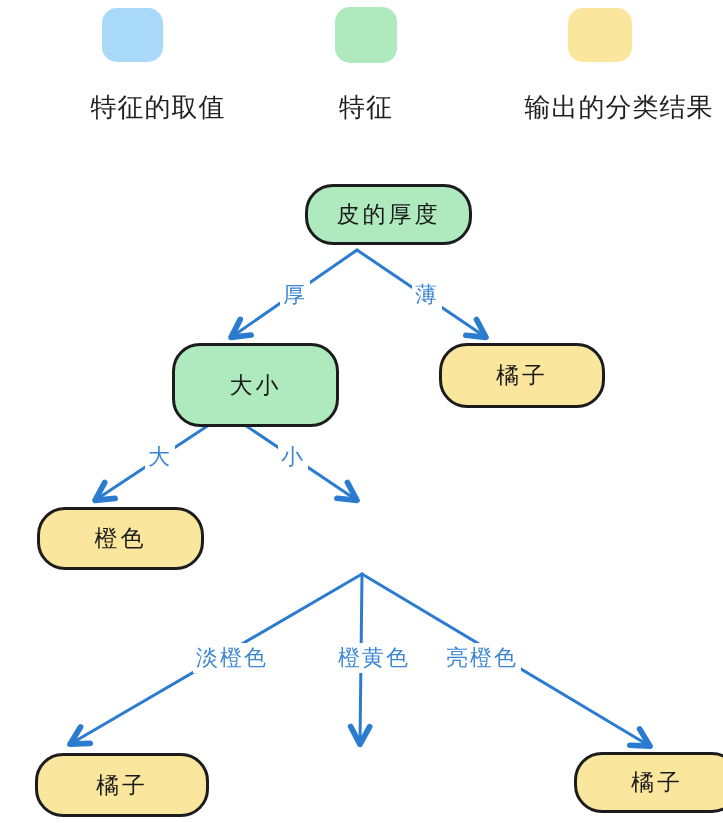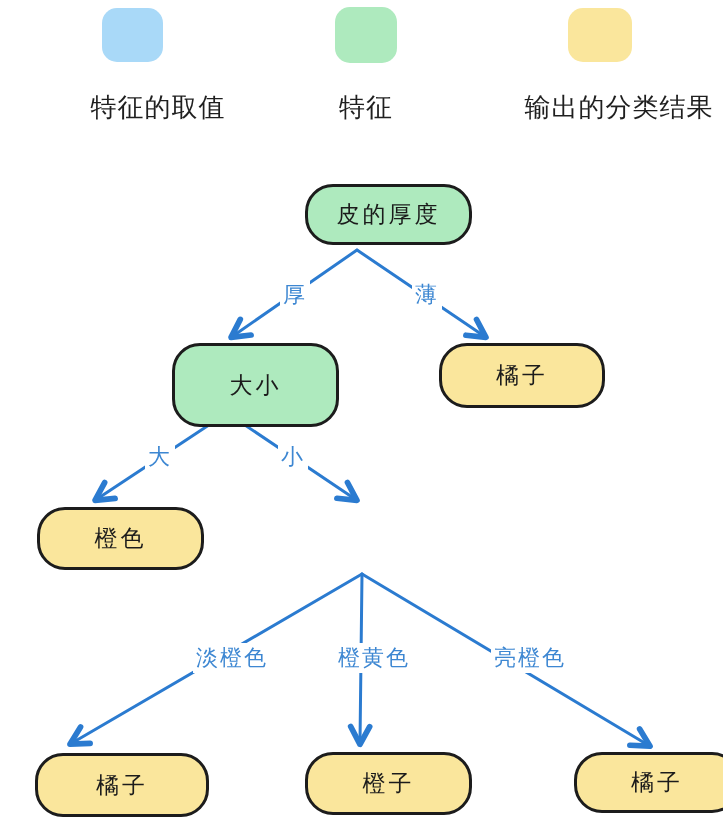--- a/index.html
+++ b/index.html
@@ -112,23 +112,22 @@
     <line class="edge-line" x1="362" y1="574" x2="360" y2="742" marker-end="url(#arrow)"></line>
     <line class="edge-line" x1="362" y1="574" x2="648" y2="745" marker-end="url(#arrow)"></line>
   </svg>
 
   <span class="edge-label" style="left:295px; top:295px;">厚</span>
   <span class="edge-label" style="left:427px; top:295px;">薄</span>
   <span class="edge-label" style="left:160px; top:457px;">大</span>
   <span class="edge-label" style="left:293px; top:457px;">小</span>
   <span class="edge-label" style="left:232px; top:658px;">淡橙色</span>
   <span class="edge-label" style="left:358px; top:658px;margin-left:16px;">橙黄色</span>
-  <span class="edge-label" style="left:530px; top:658px;">亮橙色</span>
+  <span class="edge-label" style="left:482px; top:658px;">亮橙色</span>
 
   <div class="node feature" style="left:278px; top:184px; width:167px; height:61px;">皮的厚度</div>
   <div class="node feature" style="left:145px; top:343px; width:167px; height:84px;">大小</div>
   <div class="node output" style="left:412px; top:343px; width:166px; height:65px;">橘子</div>
   <div class="node output" style="left:10px; top:507px; width:167px; height:63px;text-align:right;">橙色</div>
   <div class="node output" style="left:8px; top:753px; width:174px; height:64px;">橘子</div>
-  <div class="node output" style="left:278px; top:752px; width:167px; height:63px;">橙子</div>
   <div class="node output" style="left:547px; top:752px; width:166px; height:61px;">橘子</div>
 
 </div>
 
 </body></html>

